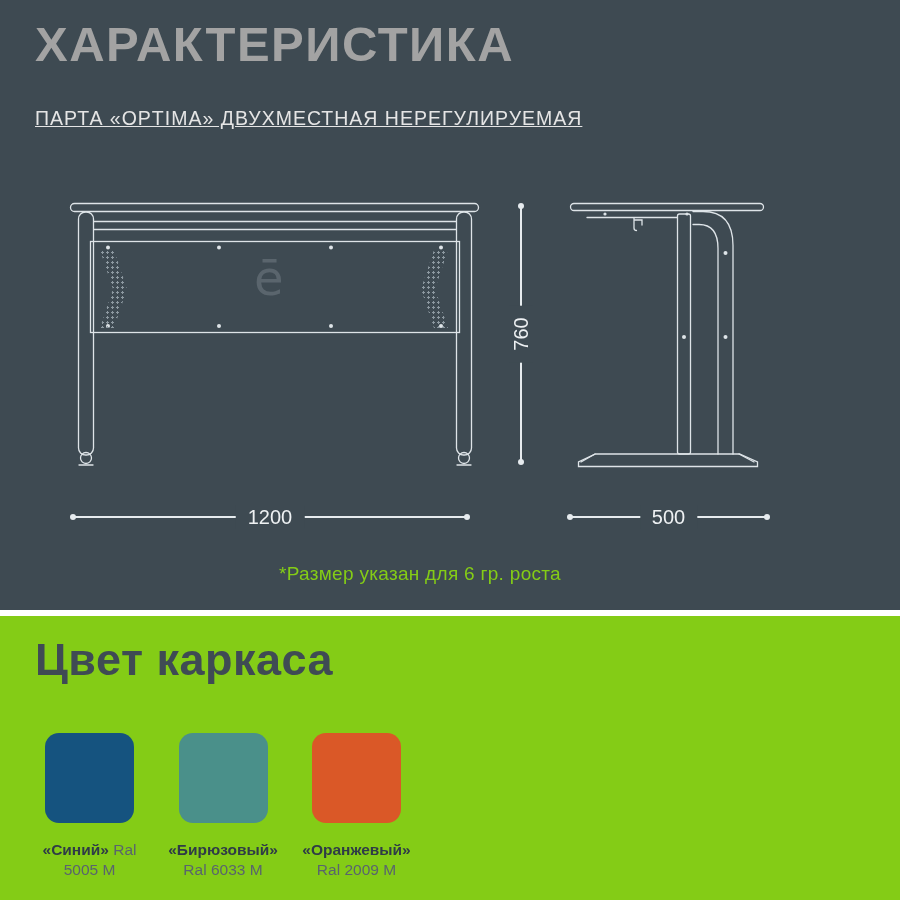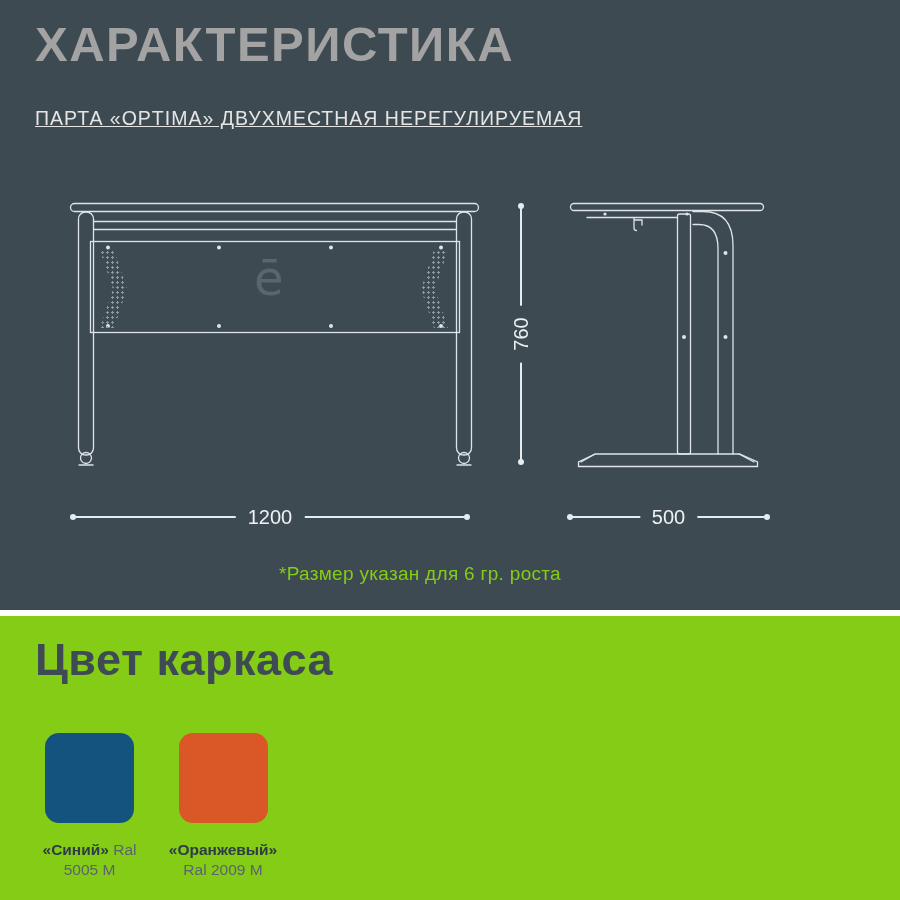--- a/index.html
+++ b/index.html
@@ -141,20 +141,24 @@
   <section class="light">
     <h2>Цвет каркаса</h2>
     <div class="swatches">
 
 
       <div class="swatch-cell">
         <div class="chip" style="background: rgb(21, 83, 127);"></div>
         <div class="swatch-label"><b>«Синий»</b> <span>Ral 5005 M</span></div>
       </div>
 
+      <div class="swatch-cell">
+        <div class="chip" style="background: rgb(74, 144, 138);"></div>
+        <div class="swatch-label"><b>«Бирюзовый»</b> <span>Ral 6033 M</span></div>
+      </div>
 
 
       <div class="swatch-cell">
         <div class="chip" style="background: rgb(218, 88, 39);"></div>
         <div class="swatch-label"><b>«Оранжевый»</b> <span>Ral 2009 M</span></div>
       </div>
 
 
     </div>
   </section>

